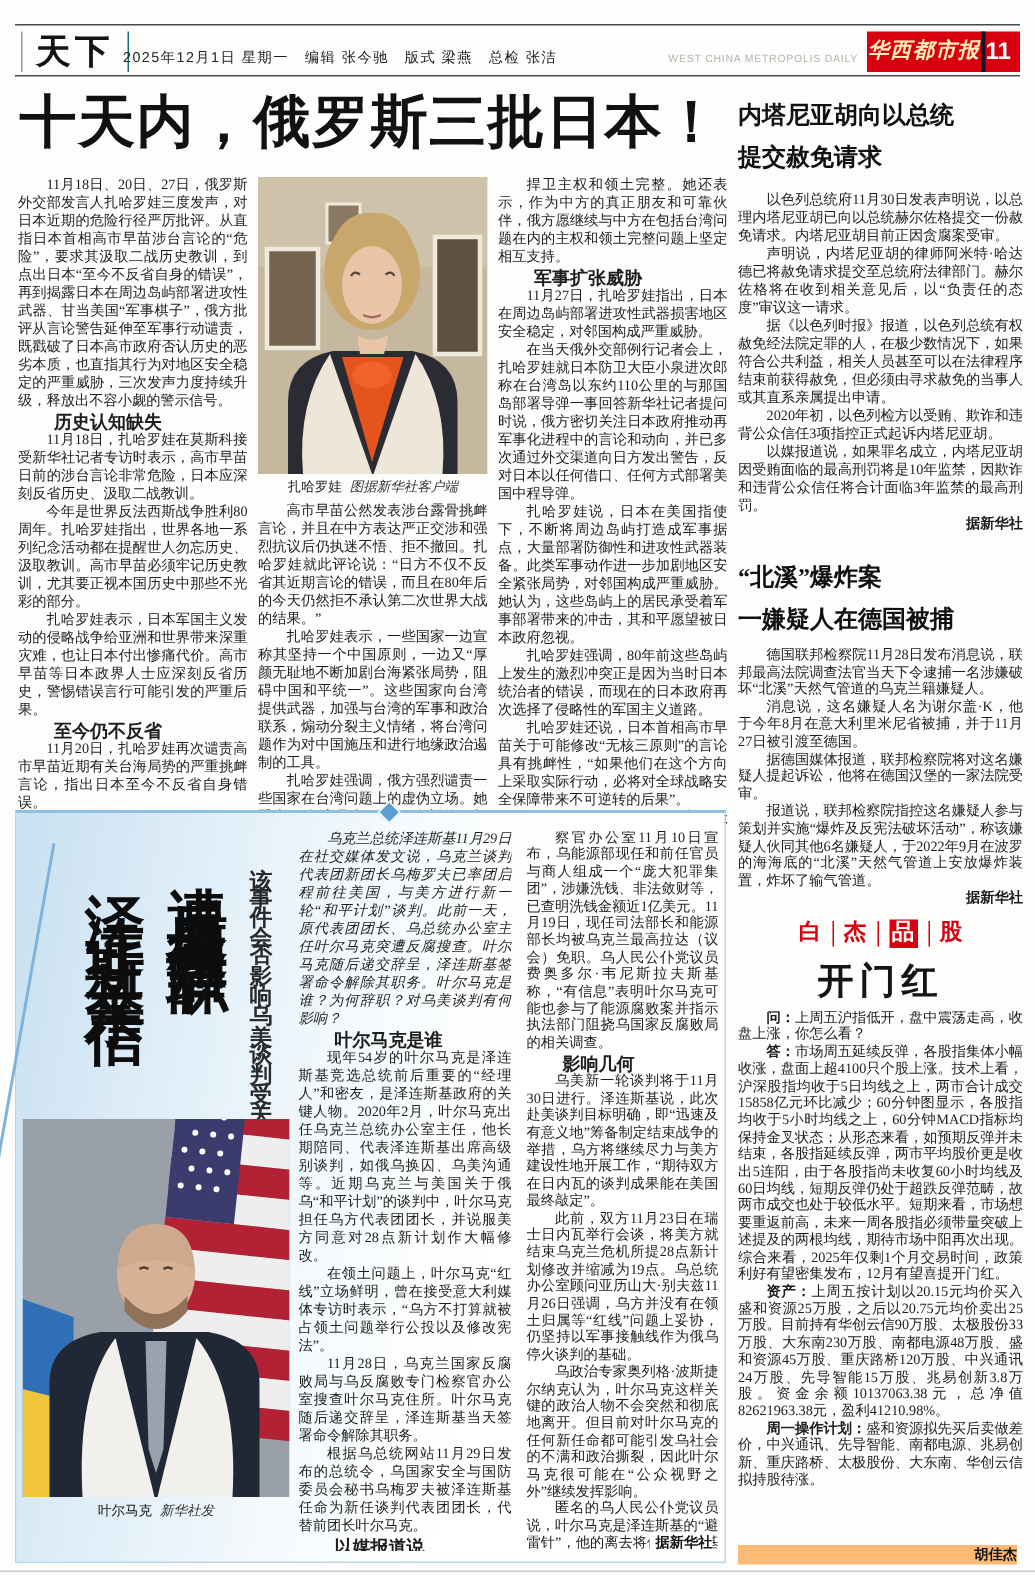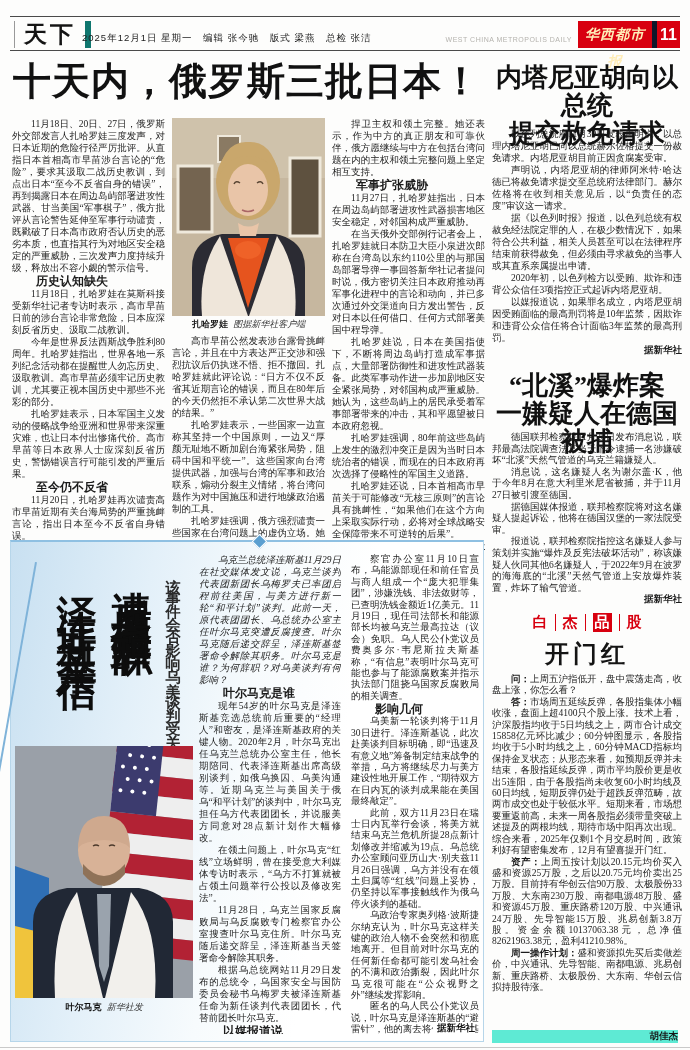--- a/index.html
+++ b/index.html
@@ -1,65 +1,65 @@
 <!DOCTYPE html>
 <html><head>
 <meta charset="utf-8">
 <style>
   html,body{margin:0;padding:0;background:#e9e9e9;}
   #page{position:relative;width:690px;height:1050px;background:#fdfdfc;margin:0 auto;
         font-family:"Liberation Serif",serif;color:#141414;overflow:hidden;}
   .rule{position:absolute;background:#4a4a4a;height:1px;}
   
   .section-box{position:absolute;left:14px;top:21px;font-size:23px;font-weight:bold;
-               letter-spacing:3px;padding:0 9px;border-left:1px solid #999;border-right:6px solid #0f766e;
+               letter-spacing:3px;padding:0 9px;border-left:1px solid #999;border-right:1px solid #0f766e;
                line-height:27px;font-family:"Liberation Sans",sans-serif;}
   .dateline{position:absolute;left:82px;top:32px;font-size:9.5px;color:#222;
             font-family:"Liberation Sans",sans-serif;letter-spacing:1px;}
   .masthead-en{position:absolute;left:430px;top:36px;width:142px;text-align:right;font-size:7px;
                color:#b5b3ae;font-family:"Liberation Sans",sans-serif;letter-spacing:.5px;}
   .logo-box{position:absolute;left:578px;top:21px;width:102px;height:27px;background:#d8000f;
             display:flex;align-items:stretch;}
   .logo-cn{flex:1;color:#ffedb8;font-weight:bold;font-style:italic;font-size:14px;
            line-height:27px;text-align:center;letter-spacing:1px;}
-  .logo-num{width:23px;border-left:5px solid #0f172a;color:#fff;font-weight:bold;font-size:16px;
-            line-height:27px;text-align:center;font-family:"Liberation Sans",sans-serif;}
+  .logo-num{width:23px;border-left:3px solid #0f172a;color:#fff;font-weight:bold;font-size:16px;
+            line-height:27px;font-family:"Liberation Sans",sans-serif;}
   
   .main-headline{position:absolute;left:8px;top:56px;width:478px;text-align:center;
                  font-size:38px;font-weight:700;letter-spacing:1px;color:#111;}
   
   .col{position:absolute;top:118px;height:432px;overflow:hidden;font-size:9.5px;
        line-height:12px;text-align:justify;color:#1c1c1c;}
   .col p{margin:0;text-indent:2em;}
   .subhead{font-weight:bold;font-size:12px;line-height:14px;
            margin:7px 0 5px;text-indent:0;font-family:"Liberation Sans",sans-serif;}
   .byline-line{margin:0;text-align:right;font-weight:bold;text-indent:0;}
   .photo-frame{width:153px;height:198px;overflow:hidden;background:#c3b49c;}
   .photo-caption{font-size:9px;line-height:14px;text-align:center;margin:1px 0 4px;}
-  .cap-name{font-weight:bold;}
+  .cap-name{font-weight:normal;}
   .cap-credit{font-style:italic;color:#333;margin-left:3px;}
   
-  .side-h{position:absolute;left:492px;width:190px;text-align:center;font-weight:900;
-          font-size:26px;line-height:28px;color:#111;}
+  .side-h{position:absolute;left:492px;width:190px;text-align:left;font-weight:900;
+          font-size:16px;line-height:28px;color:#111;}
   .side-body{position:absolute;left:492px;width:190px;overflow:hidden;font-size:9.5px;
              line-height:12px;text-align:justify;color:#1c1c1c;}
   .side-body p{margin:0;text-indent:2em;}
   .stock-logo{position:absolute;left:492px;top:612px;width:190px;display:flex;
               justify-content:center;align-items:center;}
   .stock-logo .ch{color:#d8000f;font-weight:bold;font-size:15px;padding:0 7px;line-height:20px;}
   .stock-logo .ch.hl{background:#d8000f;color:#fff;margin:0 7px;padding:1px 2px;line-height:17px;}
   .stock-logo .bar{width:1px;height:17px;background:#d8000f;}
   .stock-h{position:absolute;left:492px;top:638px;width:190px;text-align:center;
            font-size:24px;font-weight:900;letter-spacing:4px;}
   .stock-body{position:absolute;left:492px;top:674px;width:190px;height:368px;overflow:hidden;
               font-size:9.5px;line-height:11.4px;text-align:justify;color:#1c1c1c;}
   .stock-body p{margin:0;text-indent:2em;}
   .lead{font-weight:bold;}
   .stock-byline{position:absolute;left:492px;top:1030px;width:186px;text-align:right;
-                font-weight:bold;font-size:9.5px;background:#5eead4;}
+                font-weight:bold;font-size:9.5px;background:#fdba74;}
   
   .zbox{position:absolute;left:10px;top:540px;width:474px;height:502px;
         border:1px solid #b7d6ea;border-top:2px solid #8fc0e2;box-sizing:border-box;
         background:linear-gradient(100deg,#c8e0f1 0%,#e3f0f9 26%,#f7fbfd 48%,#ffffff 66%);}
   .zbox-diamond{position:absolute;left:243px;top:-6px;width:9px;height:9px;background:#5b9fd0;
                 transform:rotate(45deg);border:1px solid #fff;}
   .zbox-deco{position:absolute;left:24px;top:20px;width:2px;height:230px;background:#7fb3d9;
              transform:rotate(10deg);transform-origin:top left;}
   .vtitle{position:absolute;writing-mode:vertical-rl;text-orientation:upright;color:#0d0d0d;}
   .t-left{left:38px;top:22px;font-size:40px;font-weight:900;letter-spacing:15px;}

